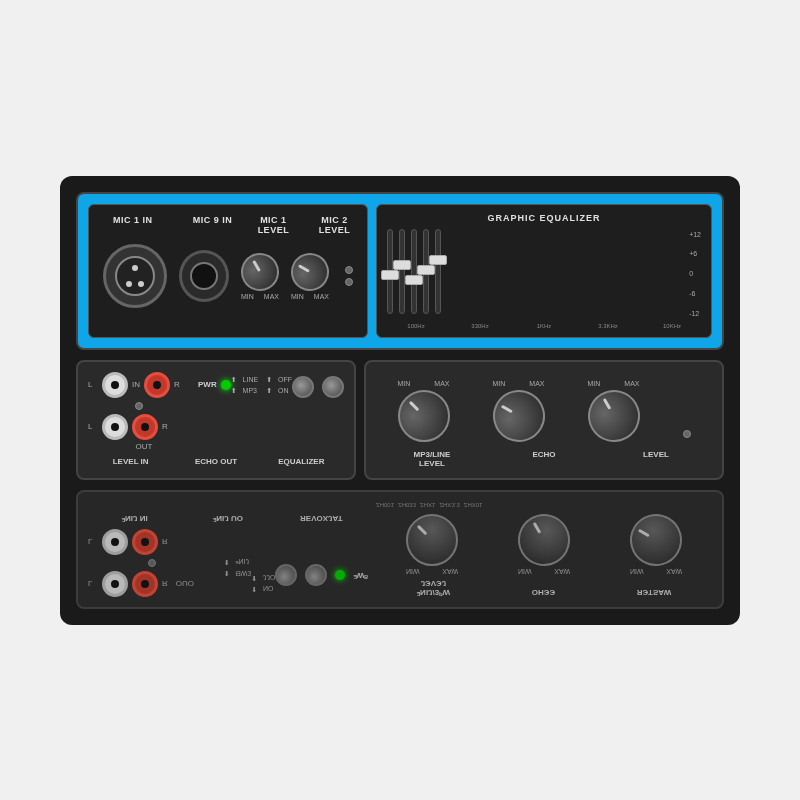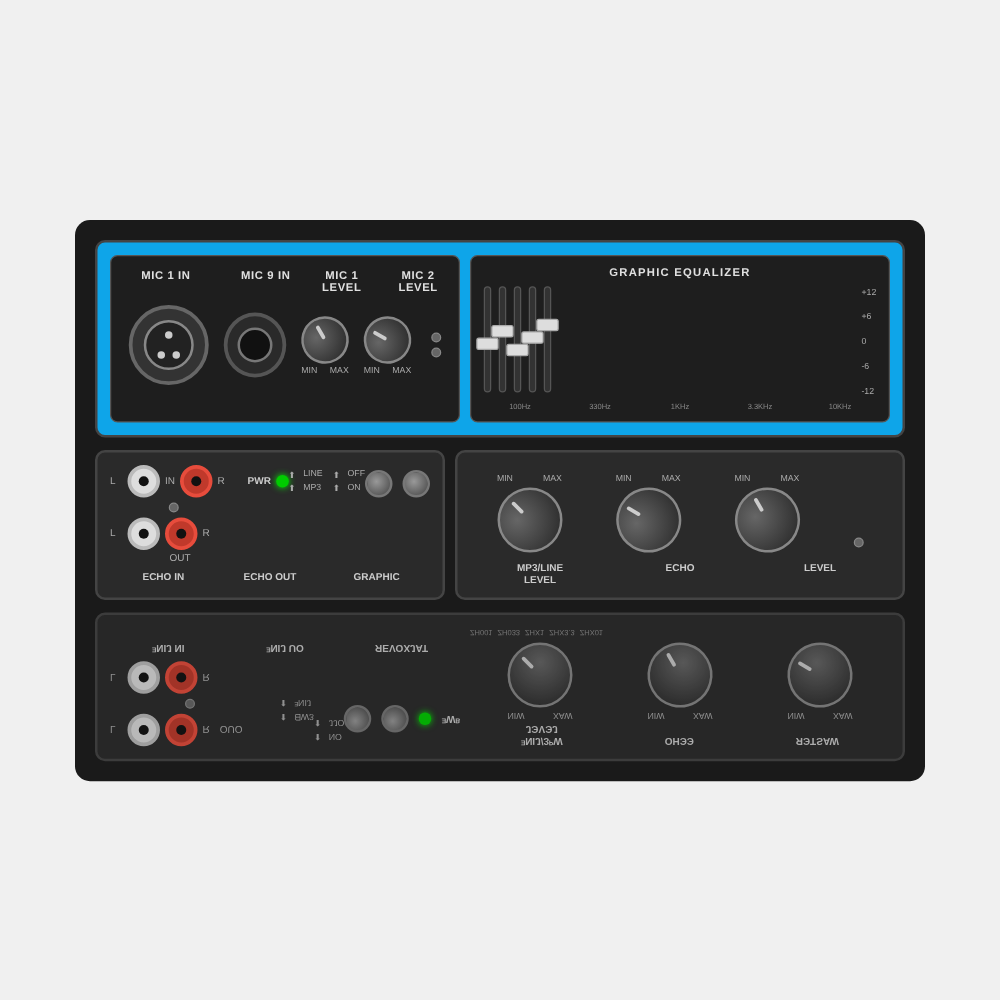--- a/index.html
+++ b/index.html
@@ -539,23 +539,23 @@
 
           <div style="display:flex; gap:8px; margin-top:4px;">
             <div class="grey-button"></div>
             <div class="grey-button"></div>
           </div>
         </div>
 
       </div>
 
       <div class="bottom-labels">
-        <span class="bottom-label-item">ECHO IN</span>
+        <span class="bottom-label-item">LEVEL IN</span>
         <span class="bottom-label-item">ECHO OUT</span>
-        <span class="bottom-label-item">GRAPHIC</span>
+        <span class="bottom-label-item">EQUALIZER</span>
       </div>
     </div>
 
     <div class="controls-section">
       <div class="knobs-row">
         <div class="knob-with-label">
           <div style="display:flex; justify-content:space-between; width:52px; color:#aaa; font-size:7px;">
             <span>MIN</span>
               <span>MAX</span>
           </div>

